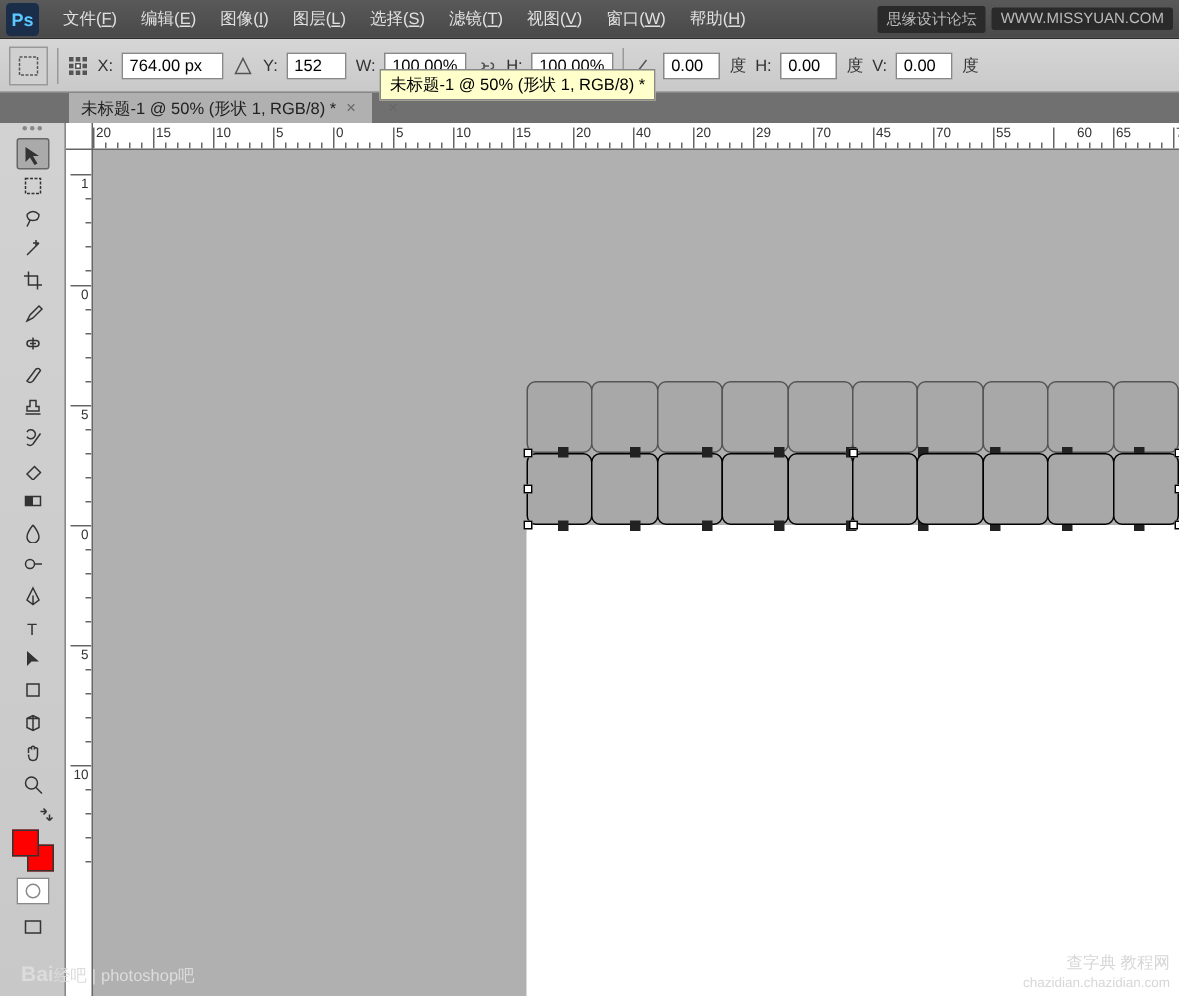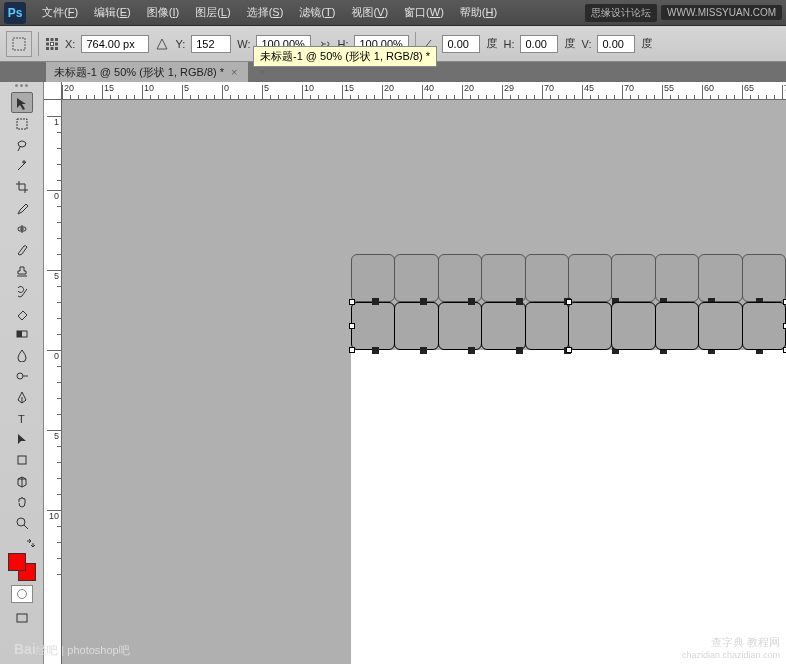--- a/index.html
+++ b/index.html
@@ -368,21 +368,21 @@
         <div class="ruler-tick" style="left: 576px; height: 4px;"></div>
         <div class="ruler-tick" style="left: 584px; height: 4px;"></div>
         <div class="ruler-tick" style="left: 592px; height: 4px;"></div>
         <div class="ruler-tick" style="left: 600px; height: 14px;"></div>
         <div class="ruler-label" style="left: 602px;">55</div>
         <div class="ruler-tick" style="left: 608px; height: 4px;"></div>
         <div class="ruler-tick" style="left: 616px; height: 4px;"></div>
         <div class="ruler-tick" style="left: 624px; height: 4px;"></div>
         <div class="ruler-tick" style="left: 632px; height: 4px;"></div>
         <div class="ruler-tick" style="left: 640px; height: 14px;"></div>
-        <div class="ruler-label" style="left: 642px;">60</div>
+        <div class="ruler-label" style="left: 656px;">60</div>
         <div class="ruler-tick" style="left: 648px; height: 4px;"></div>
         <div class="ruler-tick" style="left: 656px; height: 4px;"></div>
         <div class="ruler-tick" style="left: 664px; height: 4px;"></div>
         <div class="ruler-tick" style="left: 672px; height: 4px;"></div>
         <div class="ruler-tick" style="left: 680px; height: 14px;"></div>
         <div class="ruler-label" style="left: 682px;">65</div>
         <div class="ruler-tick" style="left: 688px; height: 4px;"></div>
         <div class="ruler-tick" style="left: 696px; height: 4px;"></div>
         <div class="ruler-tick" style="left: 704px; height: 4px;"></div>
         <div class="ruler-tick" style="left: 712px; height: 4px;"></div>

